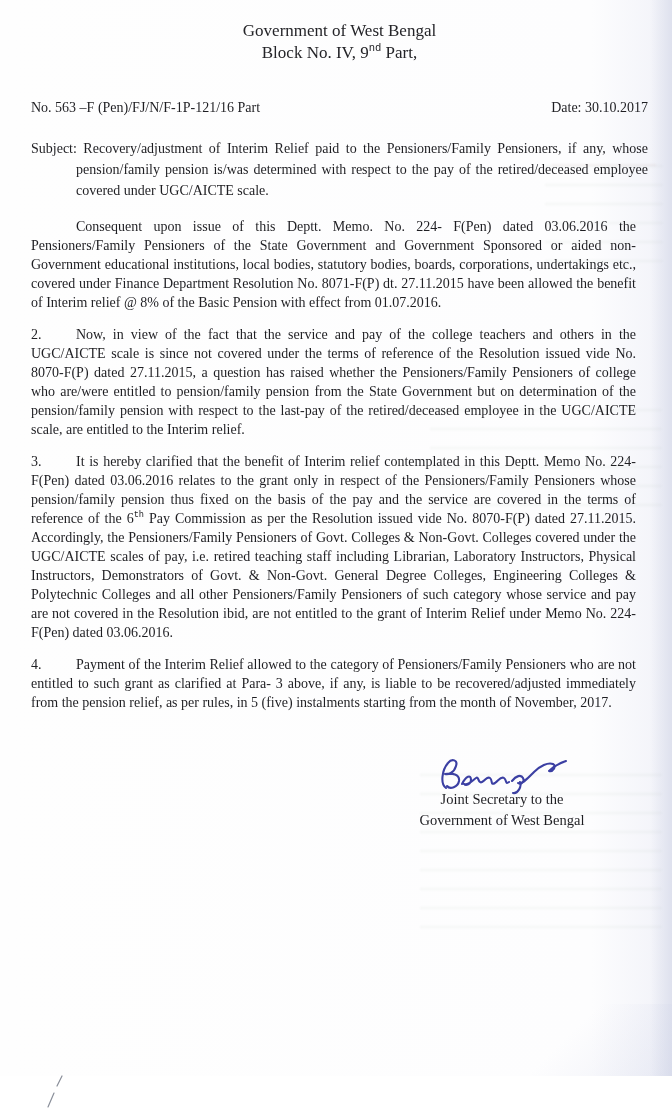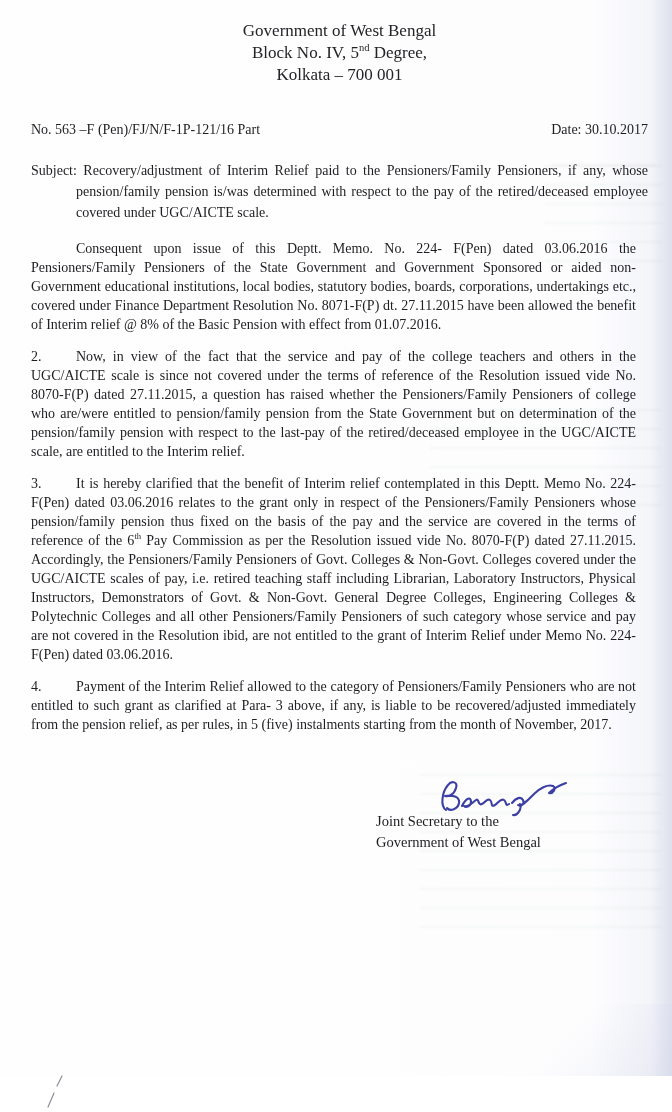--- a/index.html
+++ b/index.html
@@ -17,21 +17,21 @@
     padding: 20px 24px 0 31px;
     background: linear-gradient(to right, #fefefe 0%, #fdfdfe 88%, #f2f3f9 99%);
   }
   
   .letterhead {
     text-align: center;
     font-size: 17px;
     line-height: 22px;
     color: #242428;
   }
-  .letterhead sup, .body-par sup { font-size: 0.62em; line-height: 0; }
+  .letterhead sup, .body-par sup { font-size: 0.62em; line-height: 0; font-family: Liberation Mono, monospace; }
   
   .ref-row {
     display: flex;
     justify-content: space-between;
     margin-top: 36px;
     font-size: 14px;
   }
   
   .subject {
     margin: 22px 0 4px 0;
@@ -47,21 +47,21 @@
     font-size: 14px;
     line-height: 19px;
     text-align: justify;
   }
   .first-par { margin-top: 16px; text-indent: 45px; }
   .par-num { display: inline-block; width: 45px; text-indent: 0; }
   
   .sig-block {
     margin: 42px 20px 0 auto;
     width: 252px;
-    text-align: left;
+    text-align: center;
     font-size: 14.5px;
     line-height: 21px;
   }
   .sig-scrawl { display: block; margin: 0 auto -9px auto; }
   
   .bleed {
     position: absolute;
     pointer-events: none;
     opacity: 0.65;
     filter: blur(1.3px);
@@ -100,22 +100,21 @@
 
 <div class="page">
 
   <div class="bleed b1"></div>
   <div class="bleed b2"></div>
   <div class="bleed b3"></div>
   <div class="bleed bleed-maroon b4"></div>
 
   <div class="letterhead">
     <div>Government of West Bengal</div>
-    <div><span>Block No. IV, 5</span><sup>nd</sup><span> Degree,</span></div>
-    <div>Kolkata – 700 001</div>
+    <div><span>Block No. IV, 9</span><sup>nd</sup><span> Part,</span></div>
   </div>
 
   <div class="ref-row">
     <span>No. 563 –F (Pen)/FJ/N/F-1P-121/16 Part</span>
     <span>Date: 30.10.2017</span>
   </div>
 
   <p class="subject">
     <span>Subject:</span>
     <span>Recovery/adjustment of Interim Relief paid to the Pensioners/Family Pensioners, if any, whose pension/family pension is/was determined with respect to the pay of the retired/deceased employee covered under UGC/AICTE scale.</span>

